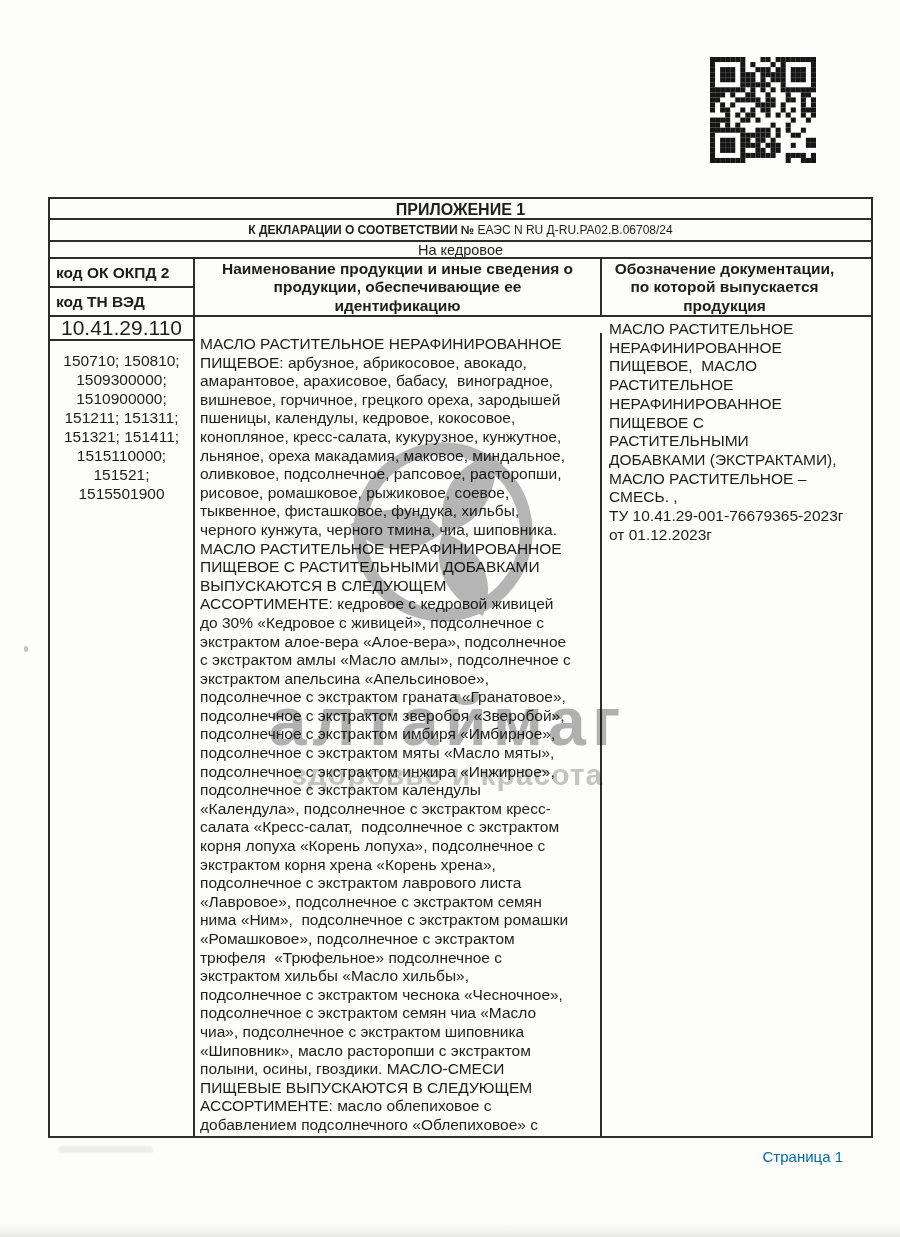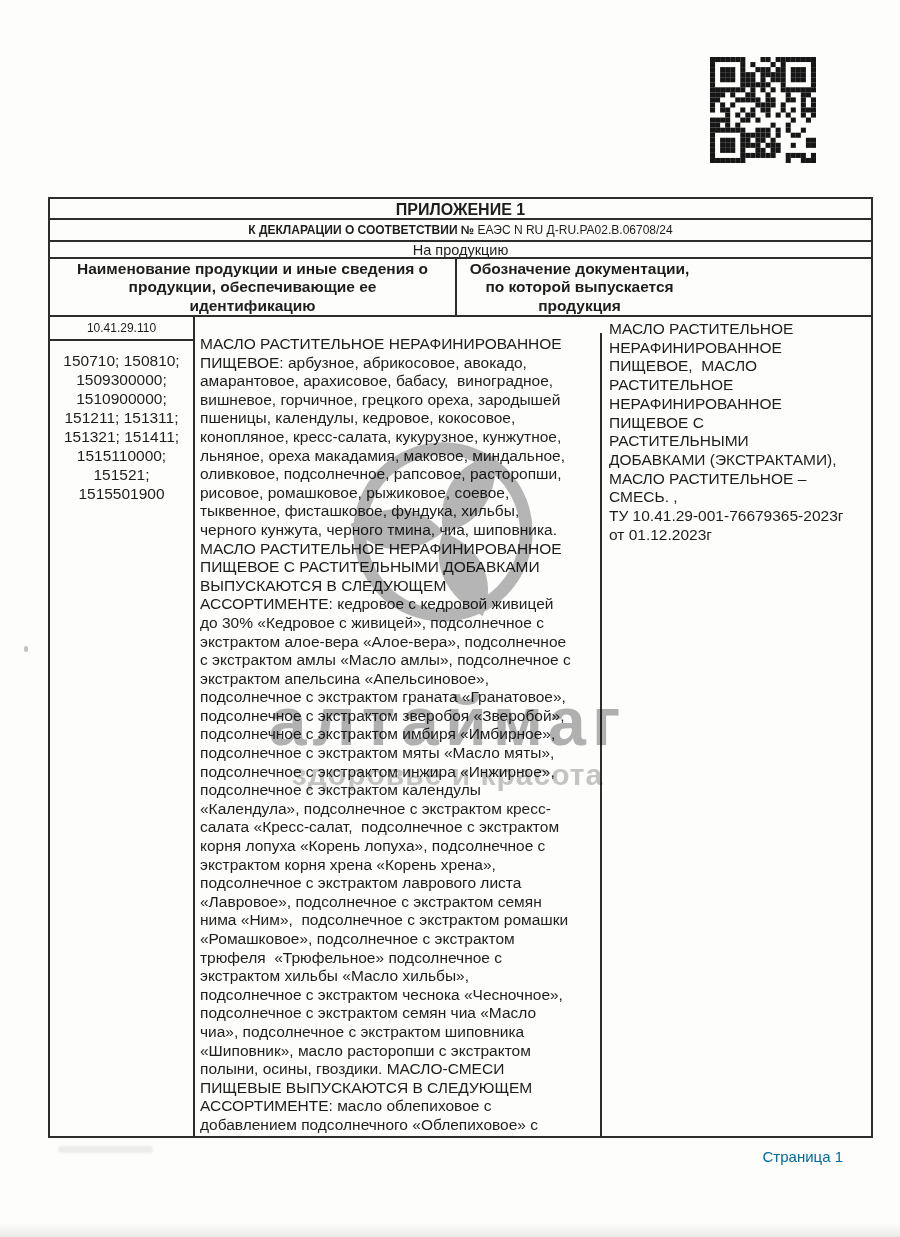--- a/index.html
+++ b/index.html
@@ -34,21 +34,21 @@
   .hdr-row{display:flex;box-sizing:border-box;border-bottom:2px solid #2d2d2d;height:58px;}
   .hdr-c1{width:145px;box-sizing:border-box;border-right:2px solid #2d2d2d;display:flex;flex-direction:column;}
   .hdr-c1 > div{flex:1;display:flex;align-items:center;padding-left:6px;font-weight:bold;font-size:15.5px;}
   .hdr-c1 > div:first-child{border-bottom:2px solid #2d2d2d;}
   .hdr-c2{width:407px;box-sizing:border-box;border-right:2px solid #2d2d2d;
     text-align:center;font-weight:bold;font-size:15.5px;line-height:18.4px;padding-top:1px;white-space:pre;overflow:hidden;}
   .hdr-c3{width:245px;text-align:center;font-weight:bold;font-size:15.5px;line-height:18.4px;padding-top:1px;white-space:pre;overflow:hidden;}
 
   .body-row{display:flex;box-sizing:border-box;height:819px;}
   .body-c1{width:145px;box-sizing:border-box;border-right:2px solid #2d2d2d;text-align:center;}
-  .okpd{height:22px;line-height:22px;font-size:12px;border-bottom:2px solid #2d2d2d;}
+  .okpd{height:22px;line-height:22px;font-size:21px;border-bottom:2px solid #2d2d2d;}
   .tnved{padding-top:10px;font-size:15.5px;line-height:19px;white-space:pre;}
   .body-c2{width:407px;box-sizing:border-box;border-right:2px solid #2d2d2d;
     padding:2px 0 0 5px;font-size:15.5px;line-height:18.6px;white-space:pre;overflow:hidden;margin-top:16px;}
   .body-c3{width:245px;padding:3px 4px 0 7px;box-sizing:border-box;
     font-size:15.5px;line-height:18.7px;white-space:pre;overflow:hidden;}
 
   
   .watermark{position:absolute;inset:0;pointer-events:none;mix-blend-mode:multiply;z-index:5;}
   .wm-emblem{position:absolute;left:345px;top:434px;}
   .wm-brand{position:absolute;left:180px;top:682px;width:535px;text-align:center;
@@ -306,23 +306,27 @@
         <rect x="30" y="100" width="5" height="5"></rect>
         <rect x="75" y="100" width="5" height="5"></rect>
         <rect x="90" y="100" width="5" height="5"></rect>
         <rect x="95" y="100" width="5" height="5"></rect>
         <rect x="100" y="100" width="5" height="5"></rect>
       </svg></div>
 
   <div class="doc-table">
     <div class="cap cap1">ПРИЛОЖЕНИЕ 1</div>
     <div class="cap cap2"><span class="b">К ДЕКЛАРАЦИИ О СООТВЕТСТВИИ №</span><span> ЕАЭС N RU Д-RU.РА02.В.06708/24</span></div>
-    <div class="cap cap3">На продукцию</div>
+    <div class="cap cap3">На кедровое</div>
 
     <div class="hdr-row">
+      <div class="hdr-c1">
+        <div>код ОК ОКПД 2</div>
+        <div>код ТН ВЭД</div>
+      </div>
       <div class="hdr-c2">Наименование продукции и иные сведения о
 продукции, обеспечивающие ее
 идентификацию</div>
       <div class="hdr-c3">Обозначение документации,
 по которой выпускается
 продукция</div>
     </div>
 
     <div class="body-row">
       <div class="body-c1">

